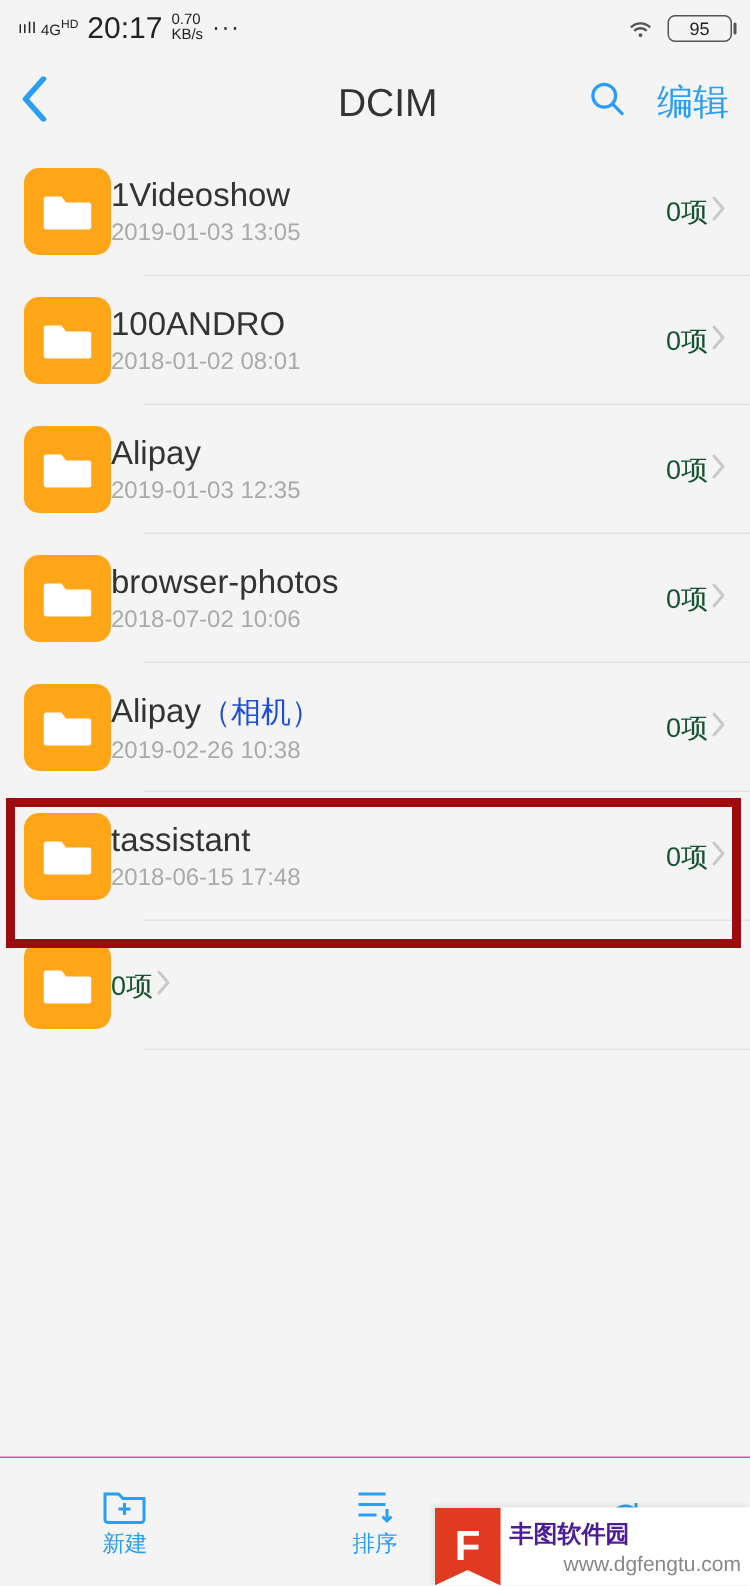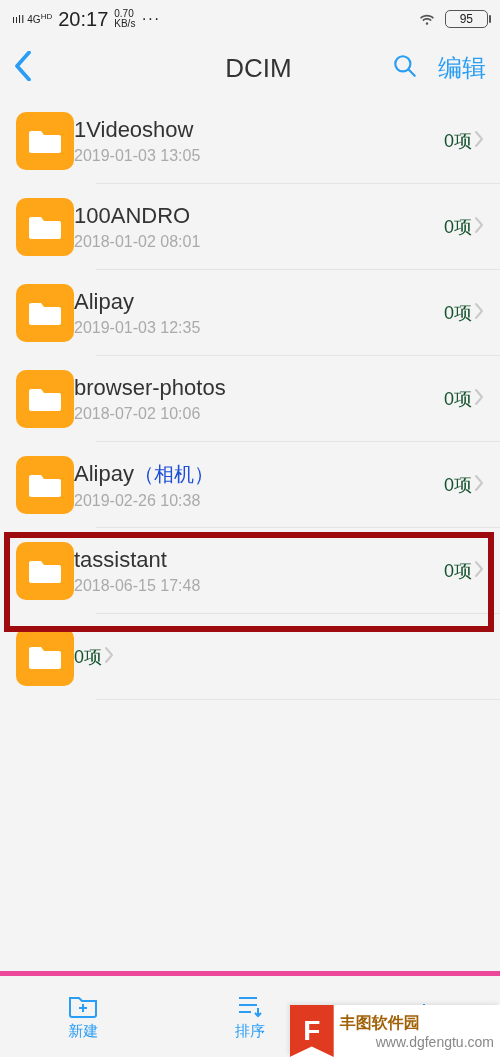--- a/index.html
+++ b/index.html
@@ -84,21 +84,21 @@
   .chev svg { width: 10px; height: 18px; }
   .highlight-box {
     position: absolute;
     border: 6px solid #9d0b0e;
     pointer-events: none;
   }
   
   .bottom {
     position: absolute; left: 0; right: 0; bottom: 0;
     height: 86px;
-    border-top: 5px solid #ec4899;
+    border-top: 1px solid #ec4899;
     background: #f4f4f4;
     display: flex;
   }
   .bitem {
     flex: 1; display: flex; flex-direction: column;
     align-items: center; justify-content: center; gap: 4px;
     color: #2a9df4; font-size: 15px;
   }
   .bitem svg { width: 30px; height: 26px; stroke: #2a9df4; fill: none; stroke-width: 2; }
   .watermark {
@@ -112,21 +112,21 @@
   }
   .wm-badge {
     width: 44px; height: 52px;
     background: #e03a20;
     color: #fff;
     font-size: 28px; font-weight: 700;
     display: flex; align-items: center; justify-content: center;
     clip-path: polygon(0 0, 100% 0, 100% 100%, 50% 80%, 0 100%);
   }
   .wm-text { margin-left: 6px; }
-  .wm-title { font-size: 16px; font-weight: 700; color: #a16207; }
+  .wm-title { font-size: 16px; font-weight: 700; color: #4c1d95; }
   .wm-url { font-size: 14px; color: #888; margin-left: 36px; }
 </style>
 </head>
 <body>
 
 <div class="status-bar">
   <div class="status-left">
     <span class="sig">
       <span>ııII</span> <span style="font-size:10px">4G<sup>HD</sup></span>
     </span>

